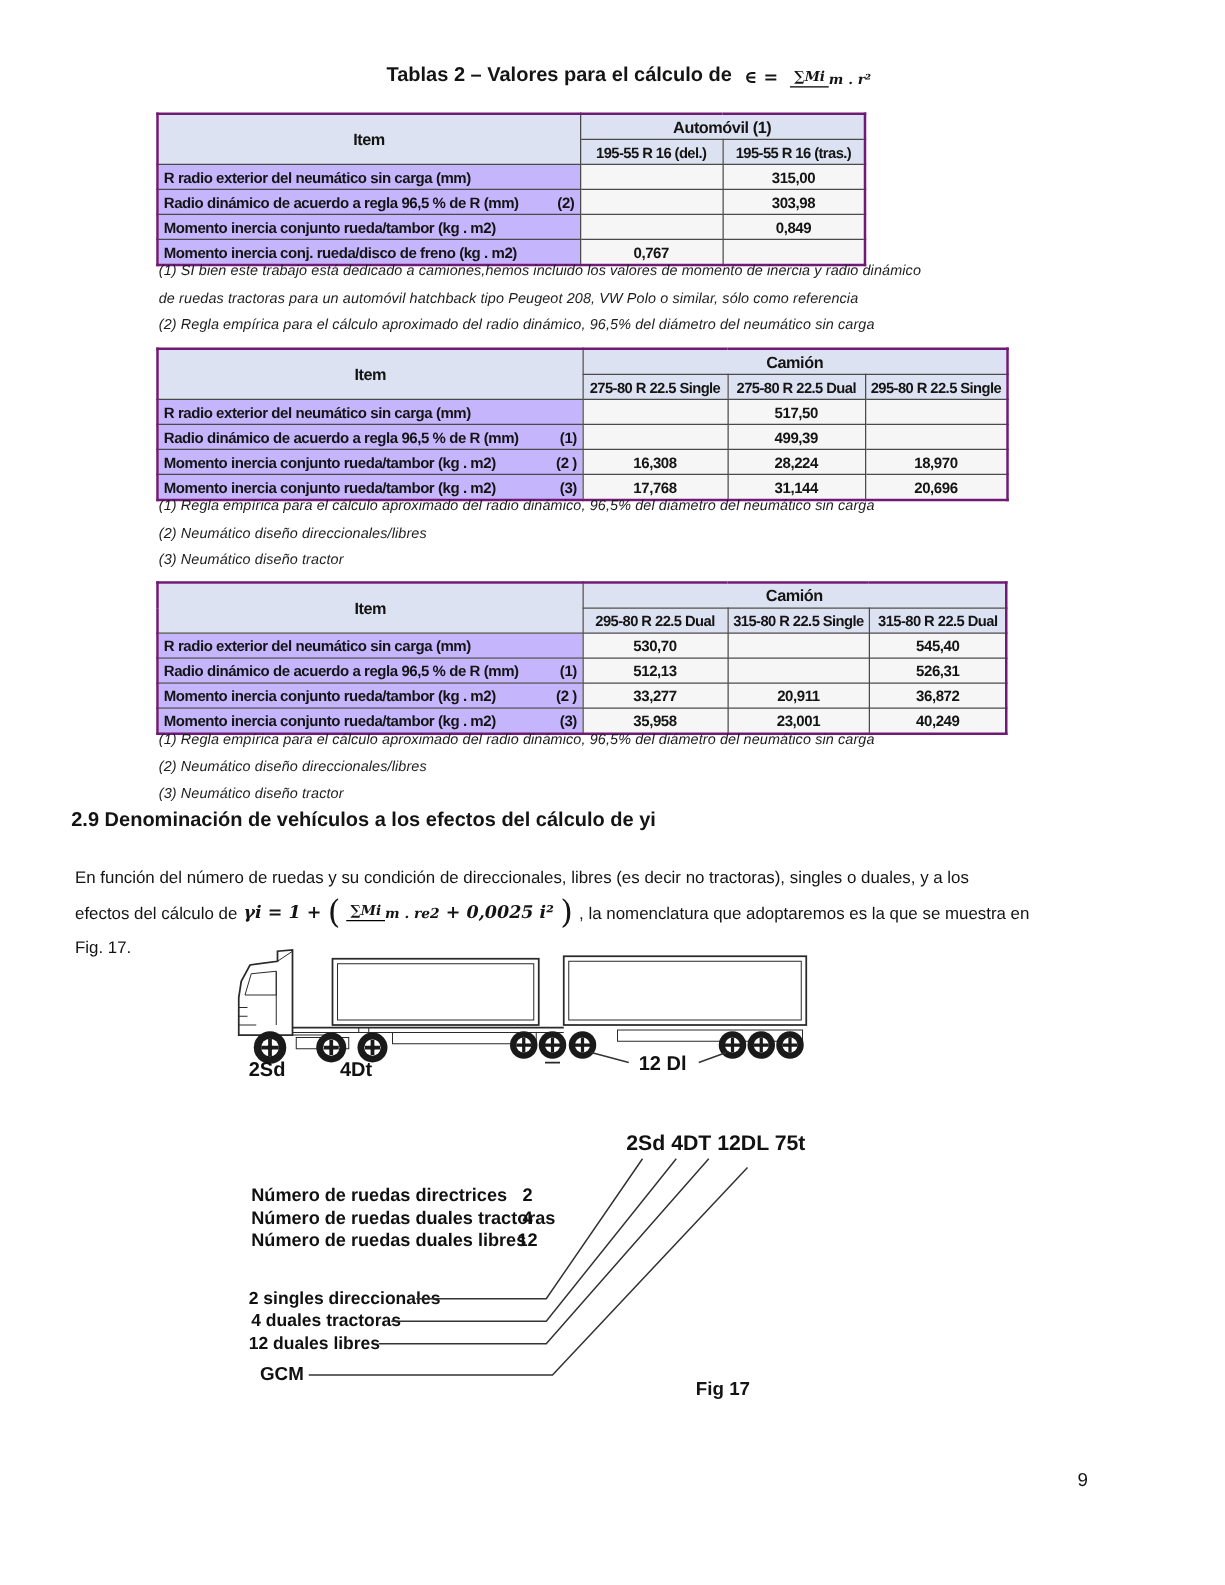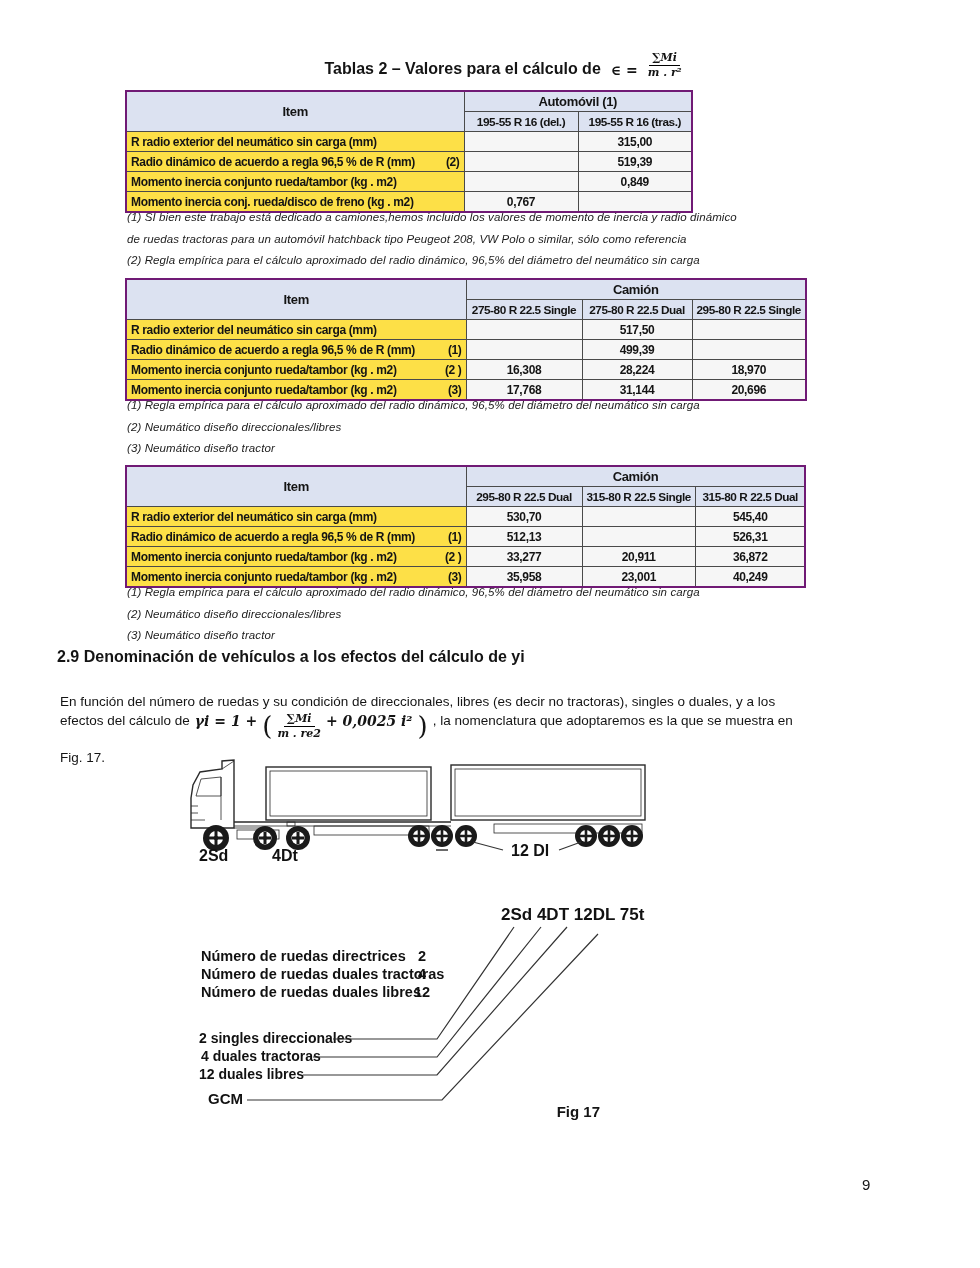--- a/index.html
+++ b/index.html
@@ -3,51 +3,51 @@
 <meta charset="utf-8">
 <style>
   html,body{margin:0;padding:0;background:#e8e8e8;}
   #page{position:relative;width:980px;height:1268px;background:#ffffff;margin:0 auto;
         font-family:"Liberation Sans",sans-serif;color:#141414;overflow:hidden;}
 
   
   .title-row{position:absolute;top:52px;left:0;width:980px;display:flex;justify-content:center;
              align-items:flex-end;gap:10px;font-weight:bold;font-size:16px;margin-left:13px;}
   .mathbit{font-family:"DejaVu Serif",serif;font-style:italic;font-weight:bold;font-size:14px;}
-  .frac{display:inline-flex;flex-direction:column;align-items:center;line-height:1;
+  .frac{display:inline-flex;align-items:center;line-height:1;
         font-family:"DejaVu Serif",serif;font-style:italic;font-weight:bold;}
   .frac .num{font-size:11px;padding:0 3px 2px;border-bottom:1.3px solid #000;}
   .frac .den{font-size:11px;padding-top:1px;}
 
   
   table.dt{border-collapse:collapse;table-layout:fixed;border:2px solid #701a75;}
   table.dt td{border:1px solid #4a4a4a;font-weight:bold;font-size:12px;letter-spacing:-0.35px;
               padding:0 4px;height:19px;white-space:nowrap;overflow:hidden;}
   .dt .hd{background:#dce2f1;text-align:center;font-size:13px;}
   .dt .sub{font-size:11.8px;letter-spacing:-0.45px;text-align:center;}
-  .dt .lbl{background:#fde047;text-align:left;}
+  .dt .lbl{background:#c4b5fd;text-align:left;}
   .dt .val{background:#f6f6f6;text-align:center;}
   .lblw{display:flex;justify-content:space-between;align-items:baseline;}
   .lblw .note{padding-left:4px;}
 
   .tblpos1{position:absolute;left:125px;top:90px;}
   .tblpos2{position:absolute;left:125px;top:278px;}
   .tblpos3{position:absolute;left:125px;top:465px;}
 
   .fnotes{position:absolute;font-style:italic;font-size:11.5px;line-height:21.5px;color:#1c1c1c;
           letter-spacing:0.1px;white-space:nowrap;}
   #fn1{left:127px;top:207px;}
   #fn2{left:127px;top:395px;}
   #fn3{left:127px;top:582px;}
 
   
   #sec-heading{position:absolute;left:57px;top:648px;font-weight:bold;font-size:16px;}
   #para{position:absolute;left:60px;top:691px;width:880px;font-size:13.5px;}
   #para .pline{height:22px;line-height:22px;white-space:nowrap;}
-  #para .fline{display:flex;align-items:flex-start;height:34px;gap:5px;white-space:nowrap;}
+  #para .fline{display:flex;align-items:center;height:34px;gap:5px;white-space:nowrap;}
   .bigparen{font-size:26px;font-weight:normal;line-height:1;font-family:"DejaVu Serif",serif;}
 
   
   #truck-fig{position:absolute;left:189px;top:758px;}
   #annot{position:absolute;left:185px;top:873px;margin-top:24px;}
   #fig-caption{position:absolute;left:185px;top:1103px;width:415px;text-align:right;
                font-weight:bold;font-size:15px;}
   #page-num{position:absolute;left:862px;top:1176px;font-size:15px;}
 
   svg text{font-family:"Liberation Sans",sans-serif;}
@@ -100,21 +100,21 @@
         <td class="val">315,00</td>
       </tr>
       <tr>
         <td class="lbl">
               <div class="lblw">
                 <span>Radio dinámico de acuerdo a regla 96,5 % de R (mm)</span>
                 <span class="note">(2)</span>
               </div>
             </td>
         <td class="val"></td>
-        <td class="val">519,39</td>
+        <td class="val">303,98</td>
       </tr>
       <tr>
         <td class="lbl">
               <div class="lblw">
                 <span>Momento inercia  conjunto rueda/tambor (kg . m2)</span>
                 <span class="note"></span>
               </div>
             </td>
         <td class="val"></td>
         <td class="val">0,849</td>

